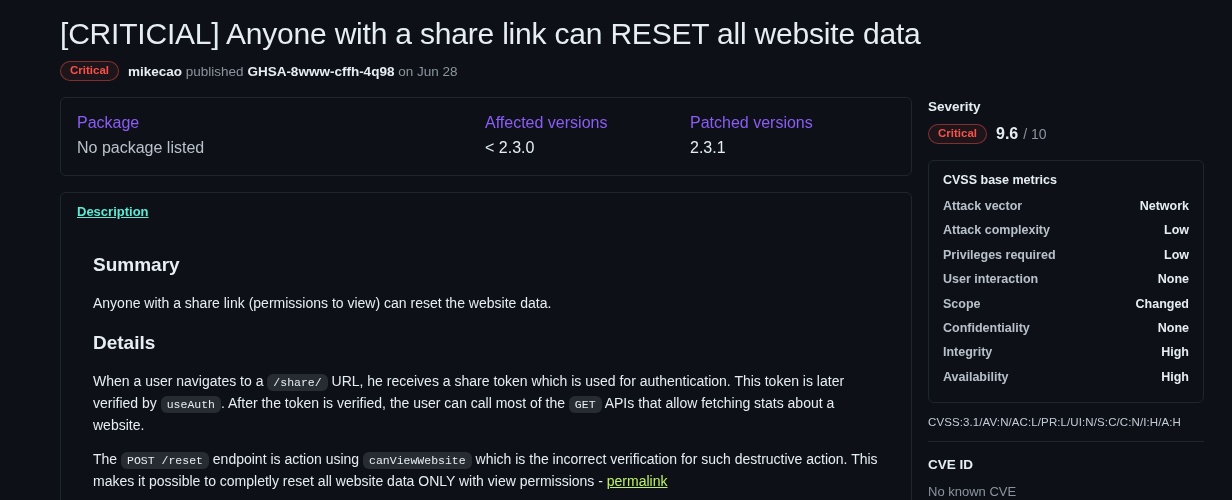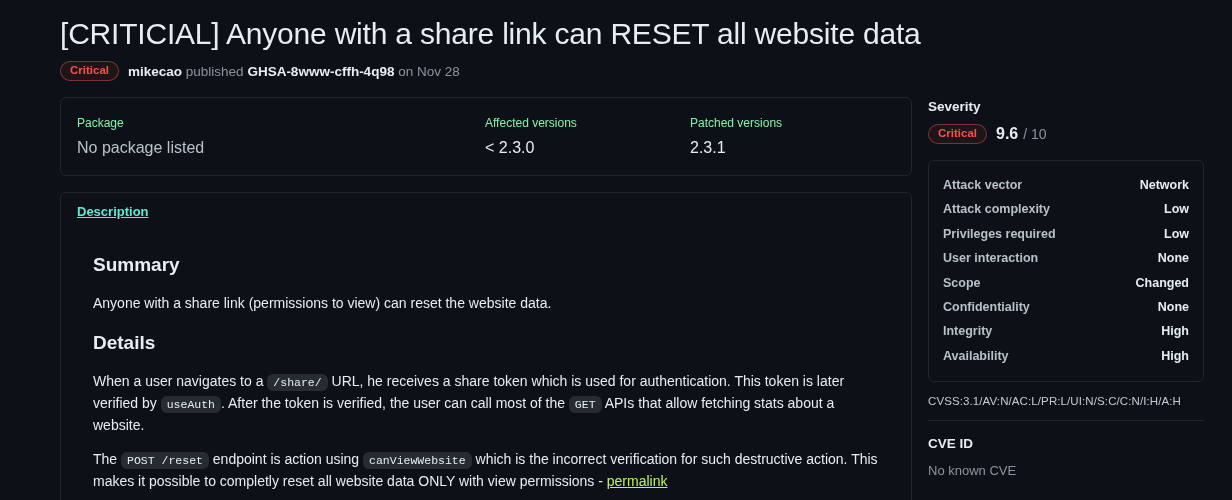--- a/index.html
+++ b/index.html
@@ -66,21 +66,21 @@
     border-radius: 6px;
     background: #0d1117;
   }
 
   
   .pkg-box { display: flex; padding: 16px; }
   .pkg-cell { flex: none; }
   .pkg-cell.c1 { width: 408px; }
   .pkg-cell.c2 { width: 205px; }
   .pkg-cell.c3 { width: 200px; }
-  .pkg-label { font-size: 12px; color: #86efac; line-height: 18px; }
+  .pkg-label { font-size: 16px; color: #8b5cf6; line-height: 18px; }
   .pkg-value { font-size: 16px; color: #e6edf3; margin-top: 5px; line-height: 22px; }
   .pkg-value.muted { color: #b9c1ca; }
 
   
   .desc-panel { margin-top: 16px; overflow: hidden; }
   .desc-head {
     padding: 11px 16px 12px;
     font-size: 13px;
     font-weight: 600;
     color: #5eead4;
@@ -158,21 +158,21 @@
 </style>
 </head>
 <body>
 
 <div class="page">
 
   <div class="header">
     <h1 class="adv-title">[CRITICIAL] Anyone with a share link can RESET all website data</h1>
     <div class="meta-row">
       <span class="sev-badge">Critical</span>
-      <span class="meta-text"><span class="strong">mikecao</span> <span>published</span> <span class="strong">GHSA-8www-cffh-4q98</span> <span>on Nov 28</span></span>
+      <span class="meta-text"><span class="strong">mikecao</span> <span>published</span> <span class="strong">GHSA-8www-cffh-4q98</span> <span>on Jun 28</span></span>
     </div>
   </div>
 
   <div class="cols">
 
     <div class="col-main">
 
       <div class="panel pkg-box">
         <div class="pkg-cell c1">
           <div class="pkg-label">Package</div>
@@ -210,20 +210,21 @@
     <div class="col-side">
 
       <div class="side-sec-title">Severity</div>
       <div class="sev-row">
         <span class="sev-badge">Critical</span>
         <span class="sev-score">9.6</span>
         <span class="sev-den">/ 10</span>
       </div>
 
       <div class="panel cvss-panel">
+        <div class="cvss-title">CVSS base metrics</div>
         <div class="cvss-row">
           <span class="cvss-key">Attack vector</span>
           <span class="cvss-val">Network</span>
         </div>
         <div class="cvss-row">
           <span class="cvss-key">Attack complexity</span>
           <span class="cvss-val">Low</span>
         </div>
         <div class="cvss-row">
           <span class="cvss-key">Privileges required</span>

